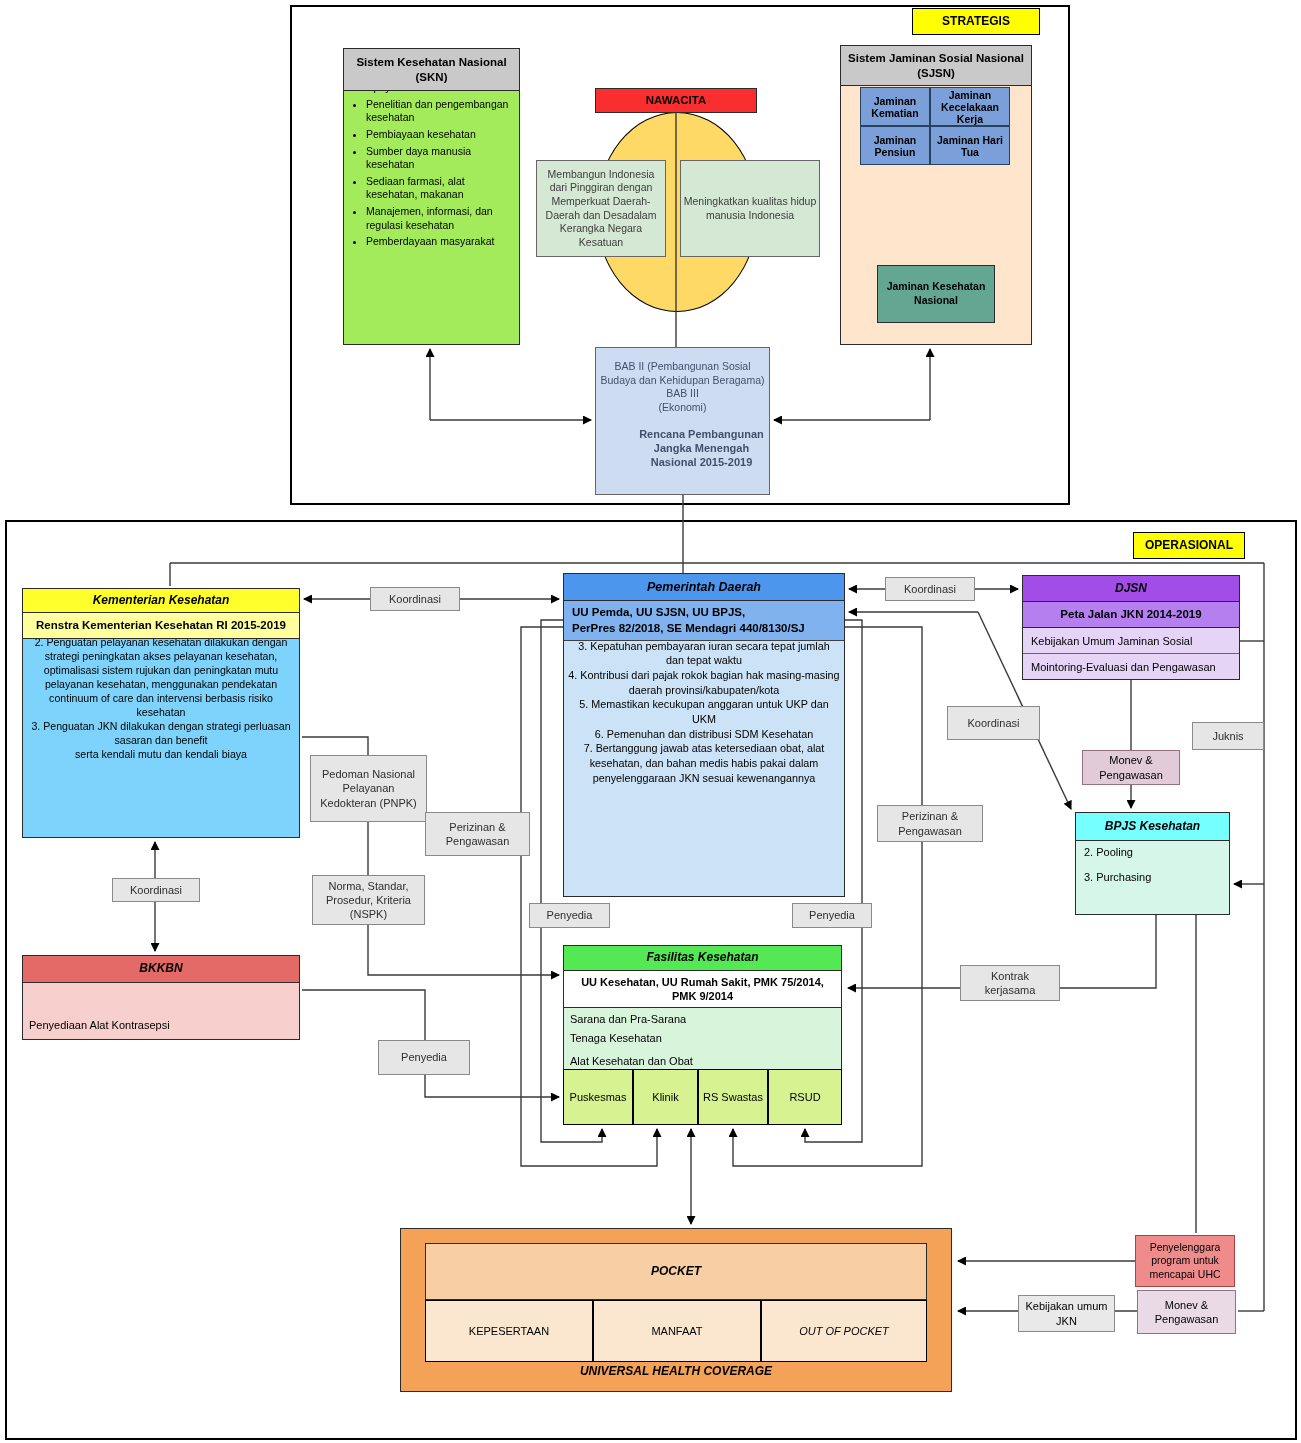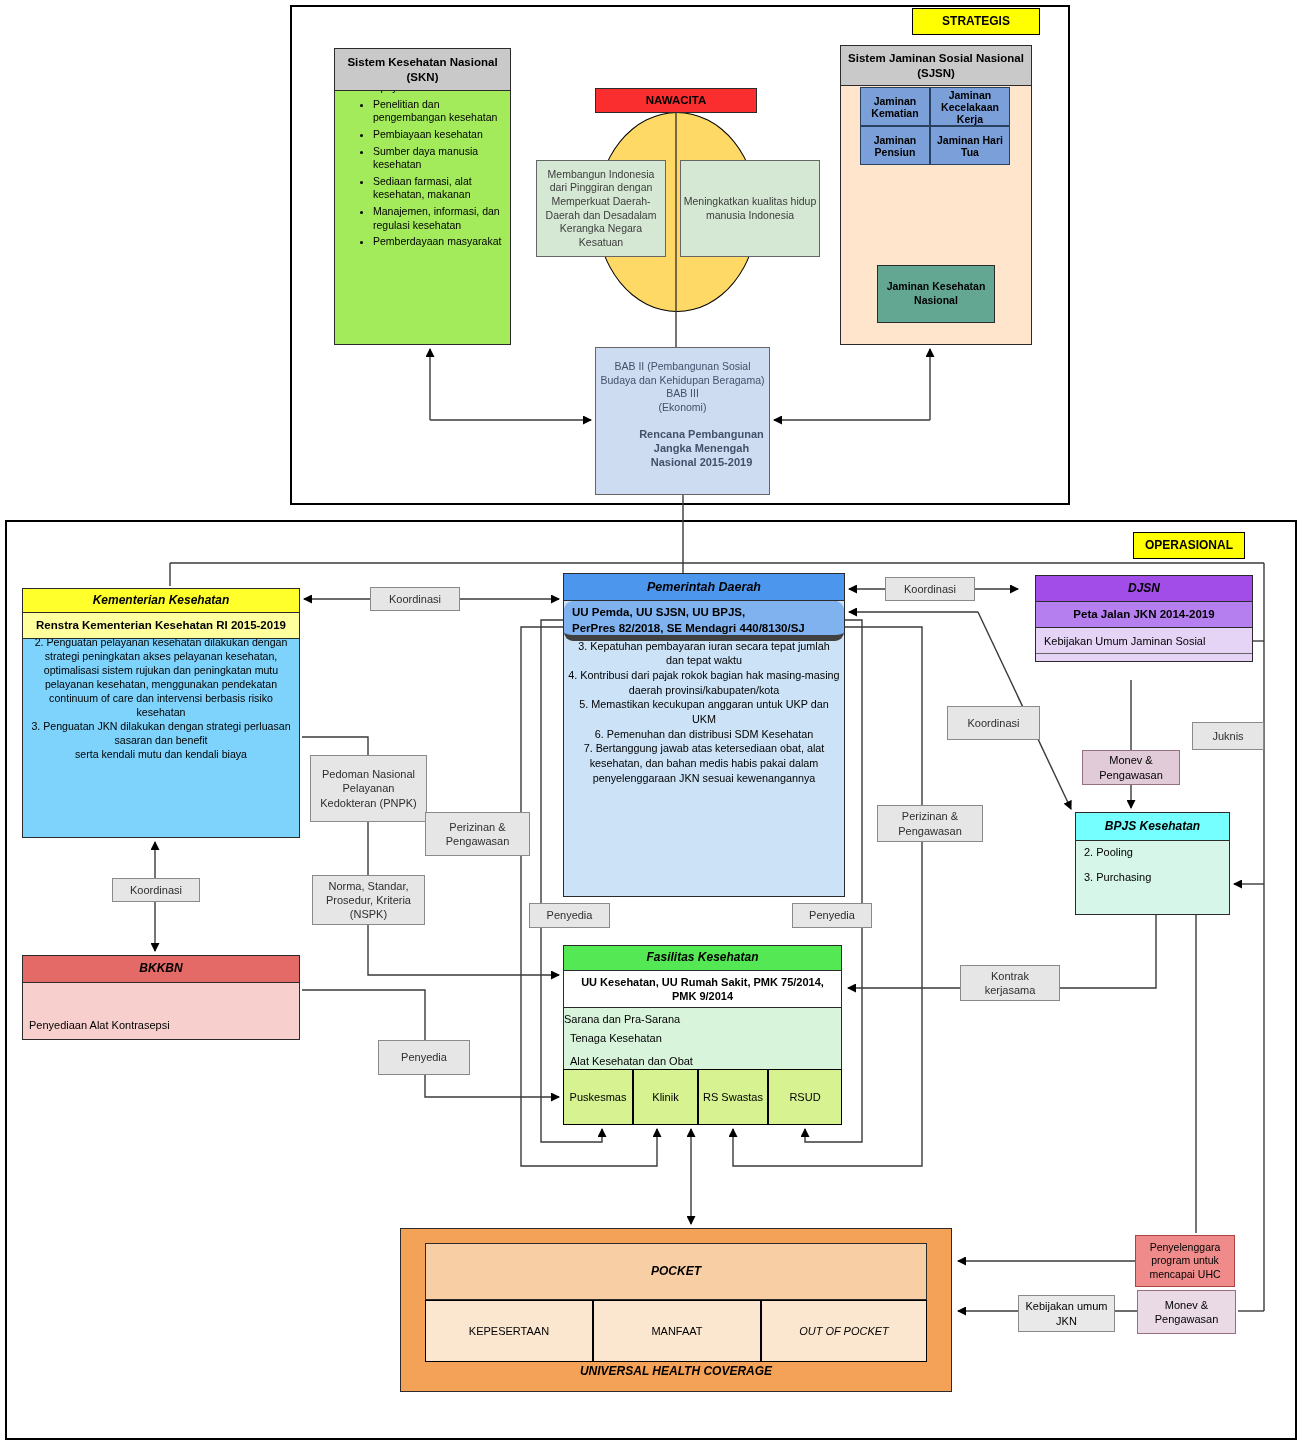--- a/index.html
+++ b/index.html
@@ -77,21 +77,21 @@
       <path d="M1137,1311 L958,1311" marker-end="url(#ah)"></path>
       <path d="M691,1177 L691,1129" marker-end="url(#ah)"></path>
       <path d="M691,1177 L691,1224" marker-end="url(#ah)"></path>
     </g>
   </svg>
 
   <div class="outer" style="left:290px;top:5px;width:780px;height:500px;"></div>
 
   <div class="box badge cc" style="left:912px;top:8px;width:128px;height:27px;">STRATEGIS</div>
 
-  <div class="box" style="left:334px;top:48px;width:177px;height:297px;background:#A3EB5B;padding-left:16px;">
+  <div class="box" style="left:343px;top:48px;width:177px;height:297px;background:#A3EB5B;">
     <div class="seg cc hdr" style="top:0;height:42px;background:#C9C9C9;border-bottom:1px solid #2b2b2b;font-size:11.5px;">Sistem Kesehatan Nasional (SKN)</div>
     <ul class="blist">
       <li>Upaya kesehatan</li>
       <li>Penelitian dan pengembangan kesehatan</li>
       <li>Pembiayaan kesehatan</li>
       <li>Sumber daya manusia kesehatan</li>
       <li>Sediaan farmasi, alat kesehatan, makanan</li>
       <li>Manajemen, informasi, dan regulasi kesehatan</li>
       <li>Pemberdayaan masyarakat</li>
     </ul>
@@ -133,34 +133,34 @@
     <div class="prewrap" style="padding:5px 4px;text-align:center;font-size:10.6px;line-height:1.32;">1. Strategi pengarusutamaan kesehatan dalam pembangunan, penguatan promotif preventif danpemberdayaan masyarakat
 2. Penguatan pelayanan kesehatan dilakukan dengan strategi peningkatan akses pelayanan kesehatan, optimalisasi sistem rujukan dan peningkatan mutu pelayanan kesehatan, menggunakan pendekatan continuum of care dan intervensi berbasis risiko kesehatan
 3. Penguatan JKN dilakukan dengan strategi perluasan sasaran dan benefit
 serta kendali mutu dan kendali biaya</div>
   </div>
 
   <div class="box label cc prewrap" style="left:370px;top:587px;width:90px;height:24px;">Koordinasi</div>
 
   <div class="box" style="left:563px;top:573px;width:282px;height:324px;background:#CCE3F7;">
     <div class="seg cc bi" style="top:0;height:27px;background:#4D96EE;border-bottom:1px solid #2b2b2b;font-size:12.5px;">Pemerintah Daerah</div>
-    <div class="seg hdr prewrap" style="top:27px;height:40px;background:#7FB2EE;border-bottom:6px solid #404040;font-size:11.5px;padding:3px 0 0 8px;line-height:1.4;border-radius:9px;">UU Pemda, UU SJSN, UU BPJS,
+    <div class="seg hdr prewrap" style="top:27px;height:40px;background:#7FB2EE;border-bottom:1px solid #404040;font-size:11.5px;padding:3px 0 0 8px;line-height:1.4;">UU Pemda, UU SJSN, UU BPJS,
 PerPres 82/2018, SE Mendagri 440/8130/SJ</div>
     <div class="prewrap" style="padding:6px 4px;text-align:center;font-size:10.8px;line-height:1.36;">1. Peningkatan pencapaian kepesertaan di wilayahnya
 2. Penyediaan Fasilitas Kesehatan, pemenuhan standar pelayanan minimal, dan peningkatan mutu layanan kesehatan
 3. Kepatuhan pembayaran iuran secara tepat jumlah dan tepat waktu
 4. Kontribusi dari pajak rokok bagian hak masing-masing daerah provinsi/kabupaten/kota
 5. Memastikan kecukupan anggaran untuk UKP dan UKM
 6. Pemenuhan dan distribusi SDM Kesehatan
 7. Bertanggung jawab atas ketersediaan obat, alat kesehatan, dan bahan medis habis pakai dalam penyelenggaraan JKN sesuai kewenangannya</div>
   </div>
 
   <div class="box label cc prewrap" style="left:885px;top:577px;width:90px;height:24px;">Koordinasi</div>
 
-  <div class="box" style="left:1022px;top:575px;width:218px;height:87px;background:#E6D4F7;margin-left:13px;">
+  <div class="box" style="left:1022px;top:575px;width:218px;height:105px;background:#E6D4F7;">
     <div class="seg cc bi" style="top:0;height:26px;background:#A24DE8;border-bottom:1px solid #2b2b2b;font-size:12px;">DJSN</div>
     <div class="seg cc hdr" style="top:26px;height:26px;background:#B57FF0;border-bottom:1px solid #2b2b2b;font-size:11.5px;">Peta Jalan JKN 2014-2019</div>
     <div class="seg" style="top:52px;height:26px;border-bottom:1px solid #666;padding:6px 0 0 8px;font-size:11px;">Kebijakan Umum Jaminan Sosial</div>
     <div class="seg" style="top:79px;height:26px;padding:5px 0 0 8px;font-size:11px;">Mointoring-Evaluasi dan Pengawasan</div>
   </div>
 
   <div class="box label cc prewrap" style="left:947px;top:706px;width:93px;height:34px;">Koordinasi</div>
 
   <div class="box cc prewrap" style="left:1082px;top:750px;width:98px;height:35px;background:#E2CBD9;border-color:#95707f;font-size:11px;">Monev &amp;
 Pengawasan</div>
@@ -197,21 +197,21 @@
 
   <div class="box label cc" style="left:378px;top:1040px;width:92px;height:35px;">Penyedia</div>
 
   <div class="box label cc" style="left:529px;top:903px;width:81px;height:25px;">Penyedia</div>
 
   <div class="box label cc" style="left:792px;top:903px;width:80px;height:25px;">Penyedia</div>
 
   <div class="box" style="left:563px;top:945px;width:279px;height:180px;background:#D8F5DC;">
     <div class="seg cc bi" style="top:0;height:25px;background:#54E854;border-bottom:1px solid #2b2b2b;font-size:12px;">Fasilitas Kesehatan</div>
     <div class="seg cc hdr" style="top:25px;height:37px;background:#ffffff;border-bottom:1px solid #2b2b2b;font-size:11px;padding:0 4px;">UU Kesehatan, UU Rumah Sakit, PMK 75/2014, PMK 9/2014</div>
-    <div class="seg" style="top:66px;font-size:11px;">Sarana dan Pra-Sarana</div>
+    <div class="seg" style="top:66px;padding-left:6px;font-size:11px;">Sarana dan Pra-Sarana</div>
     <div class="seg" style="top:85px;padding-left:6px;font-size:11px;">Tenaga Kesehatan</div>
     <div class="seg" style="top:108px;padding-left:6px;font-size:11px;">Alat Kesehatan dan Obat</div>
   </div>
 
   <div class="cells" style="left:563px;top:1069px;width:279px;height:56px;grid-template-columns:70px 65px 70px 74px;">
     <div>Puskesmas</div>
     <div>Klinik</div>
     <div>RS Swastas</div>
     <div>RSUD</div>
   </div>

